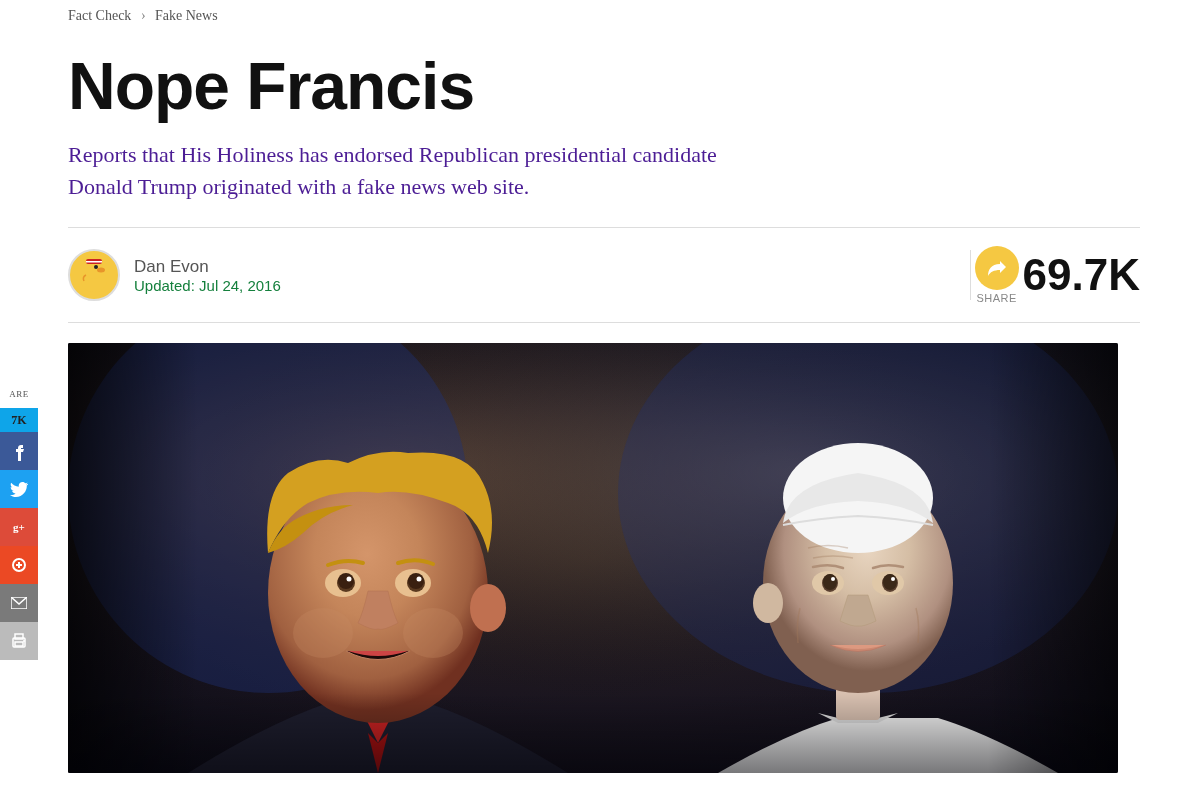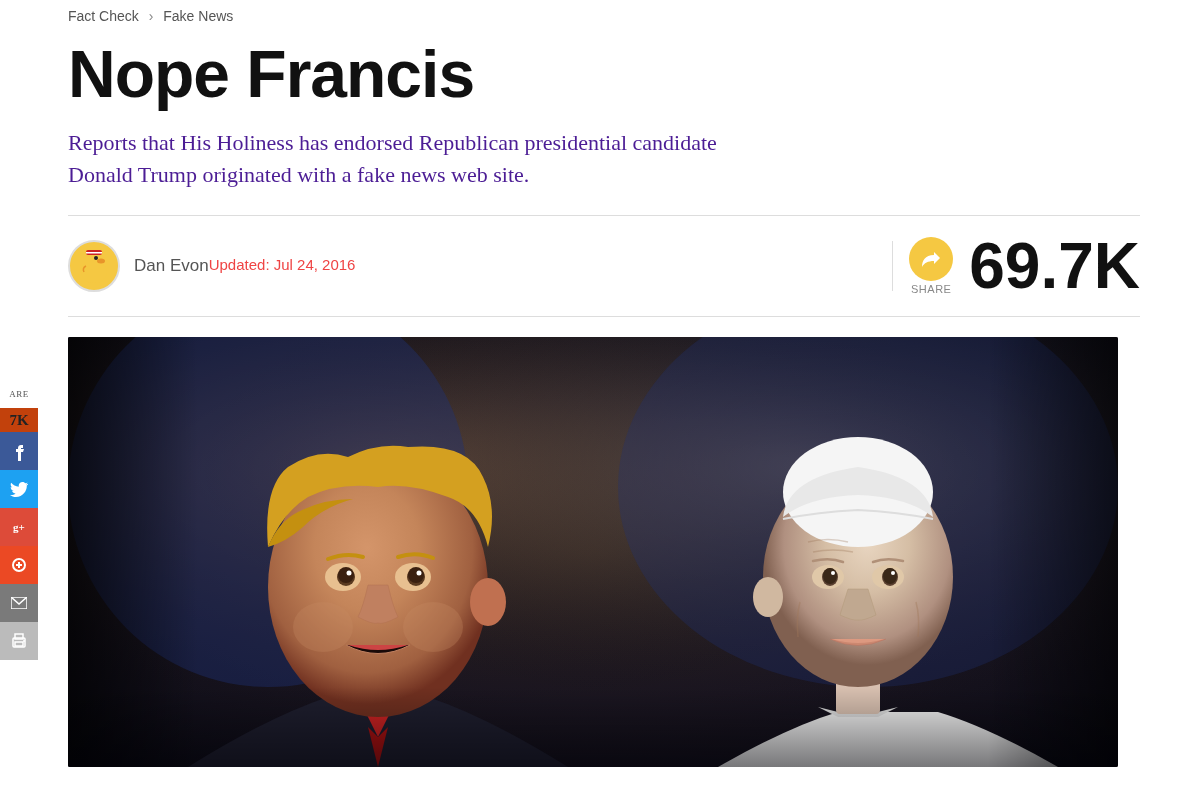--- a/index.html
+++ b/index.html
@@ -50,45 +50,45 @@
       color: #555;
       font-size: 9px;
       font-weight: normal;
       letter-spacing: 0.5px;
       height: 28px;
       text-align: right;
     }
 
     .social-btn.facebook { background: #3b5998; }
     .social-btn.facebook-count {
-      background: #c2410c;
+      background: #0ea5e9;
       color: #222;
-      font-size: 15px;
+      font-size: 12px;
       font-weight: bold;
       height: 24px;
     }
     .social-btn.twitter { background: #1da1f2; }
     .social-btn.google { background: #dd4b39; }
     .social-btn.stumble { background: #eb4924; }
     .social-btn.email { background: #aaa; }
     .social-btn.print { background: #ccc; }
 
     
     .main-content {
       flex: 1;
       padding: 8px 60px 40px 30px;
       max-width: 1162px;
     }
 
     
     .breadcrumb {
       font-size: 14px;
       color: #555;
-      margin-bottom: 16px;
-      font-family: Liberation Sans, sans-serif;
+      margin-bottom: 28px;
+      font-family: Liberation Serif, serif;
     }
     .breadcrumb a {
       color: #555;
       text-decoration: none;
     }
     .breadcrumb .separator {
       margin: 0 6px;
       color: #888;
     }
 
@@ -144,40 +144,40 @@
       display: flex;
       align-items: center;
       justify-content: center;
       font-size: 28px;
       overflow: hidden;
       border: 2px solid #ddd;
     }
 
     .author-info {
       display: flex;
-      flex-direction: row;
+      flex-direction: column;
     }
 
     .author-name {
       font-size: 17px;
       color: #555;
       font-family: Arial, sans-serif;
     }
 
     .author-date {
       font-size: 15px;
-      color: #ef4444;
+      color: #15803d;
       font-family: Arial, sans-serif;
     }
 
     
     .share-right {
       display: flex;
       align-items: center;
-      gap: 16px;
+      gap: 4px;
     }
 
     .share-divider-v {
       width: 1px;
       height: 50px;
       background: #ddd;
     }
 
     .share-icon-box {
       display: flex;
@@ -200,21 +200,21 @@
 
     .share-text {
       font-size: 11px;
       color: #888;
       font-family: Arial, sans-serif;
       letter-spacing: 0.5px;
       text-transform: uppercase;
     }
 
     .share-count-big {
-      font-size: 64px;
+      font-size: 44px;
       font-weight: 900;
       color: #111;
       font-family: Arial, sans-serif;
       line-height: 1;
     }
 
     
     .article-image-container {
       width: 100%;
       max-width: 1050px;

